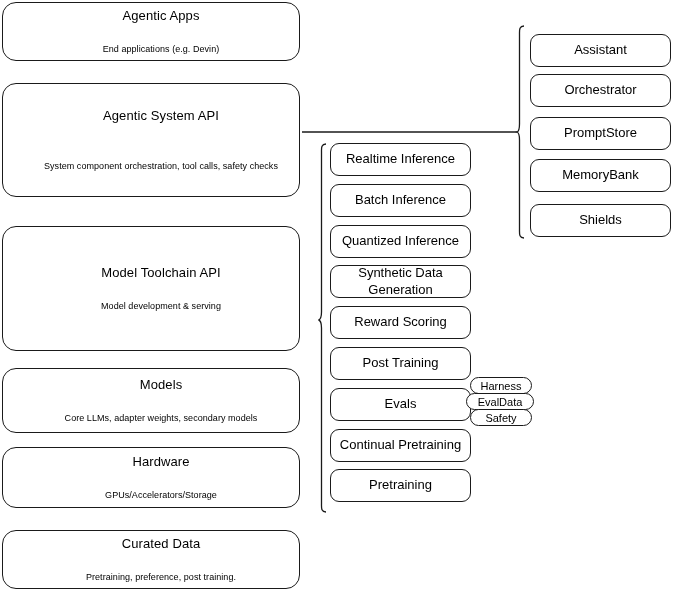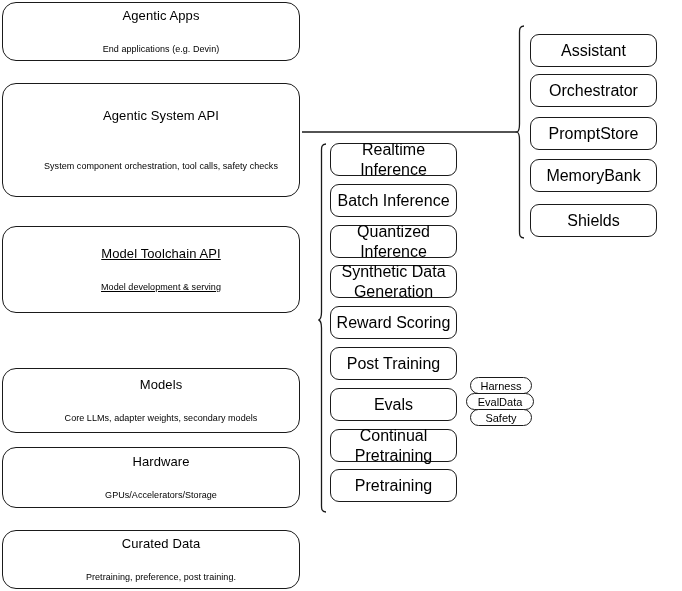--- a/index.html
+++ b/index.html
@@ -49,23 +49,23 @@
   .layer .subtitle {
     font-size: 9px;
     color: #000;
     margin-top: 20px;
     letter-spacing: .05px;
   }
 
   
   .cap {
     height: 33px;
-    width: 127px;
+    width: 141px;
     border-radius: 9px;
-    font-size: 16px;
+    font-size: 13px;
     justify-content: center;
   }
 
   
   .tag {
     position: absolute;
     box-sizing: border-box;
     border: 1.3px solid #1a1a1a;
     border-radius: 999px;
     background: #ffffff;
@@ -128,21 +128,21 @@
   <div class="box layer" style="left:2px; top:2px; width:298px; height:59px;">
     <div class="title">Agentic Apps</div>
     <div class="subtitle">End applications (e.g. Devin)</div>
   </div>
 
   <div class="box layer" style="left:2px; top:83px; width:298px; height:114px;gap:17px;">
     <div class="title">Agentic System API</div>
     <div class="subtitle">System component orchestration, tool calls, safety checks</div>
   </div>
 
-  <div class="box layer" style="left:2px; top:226px; width:298px; height:87px;text-decoration:underline;">
+  <div class="box layer" style="left:2px; top:226px; width:298px; height:125px;">
     <div class="title">Model Toolchain API</div>
     <div class="subtitle">Model development &amp; serving</div>
   </div>
 
   <div class="box layer" style="left:2px; top:368px; width:298px; height:65px;">
     <div class="title">Models</div>
     <div class="subtitle">Core LLMs, adapter weights, secondary models</div>
   </div>
 
   <div class="box layer" style="left:2px; top:447px; width:298px; height:61px;">

